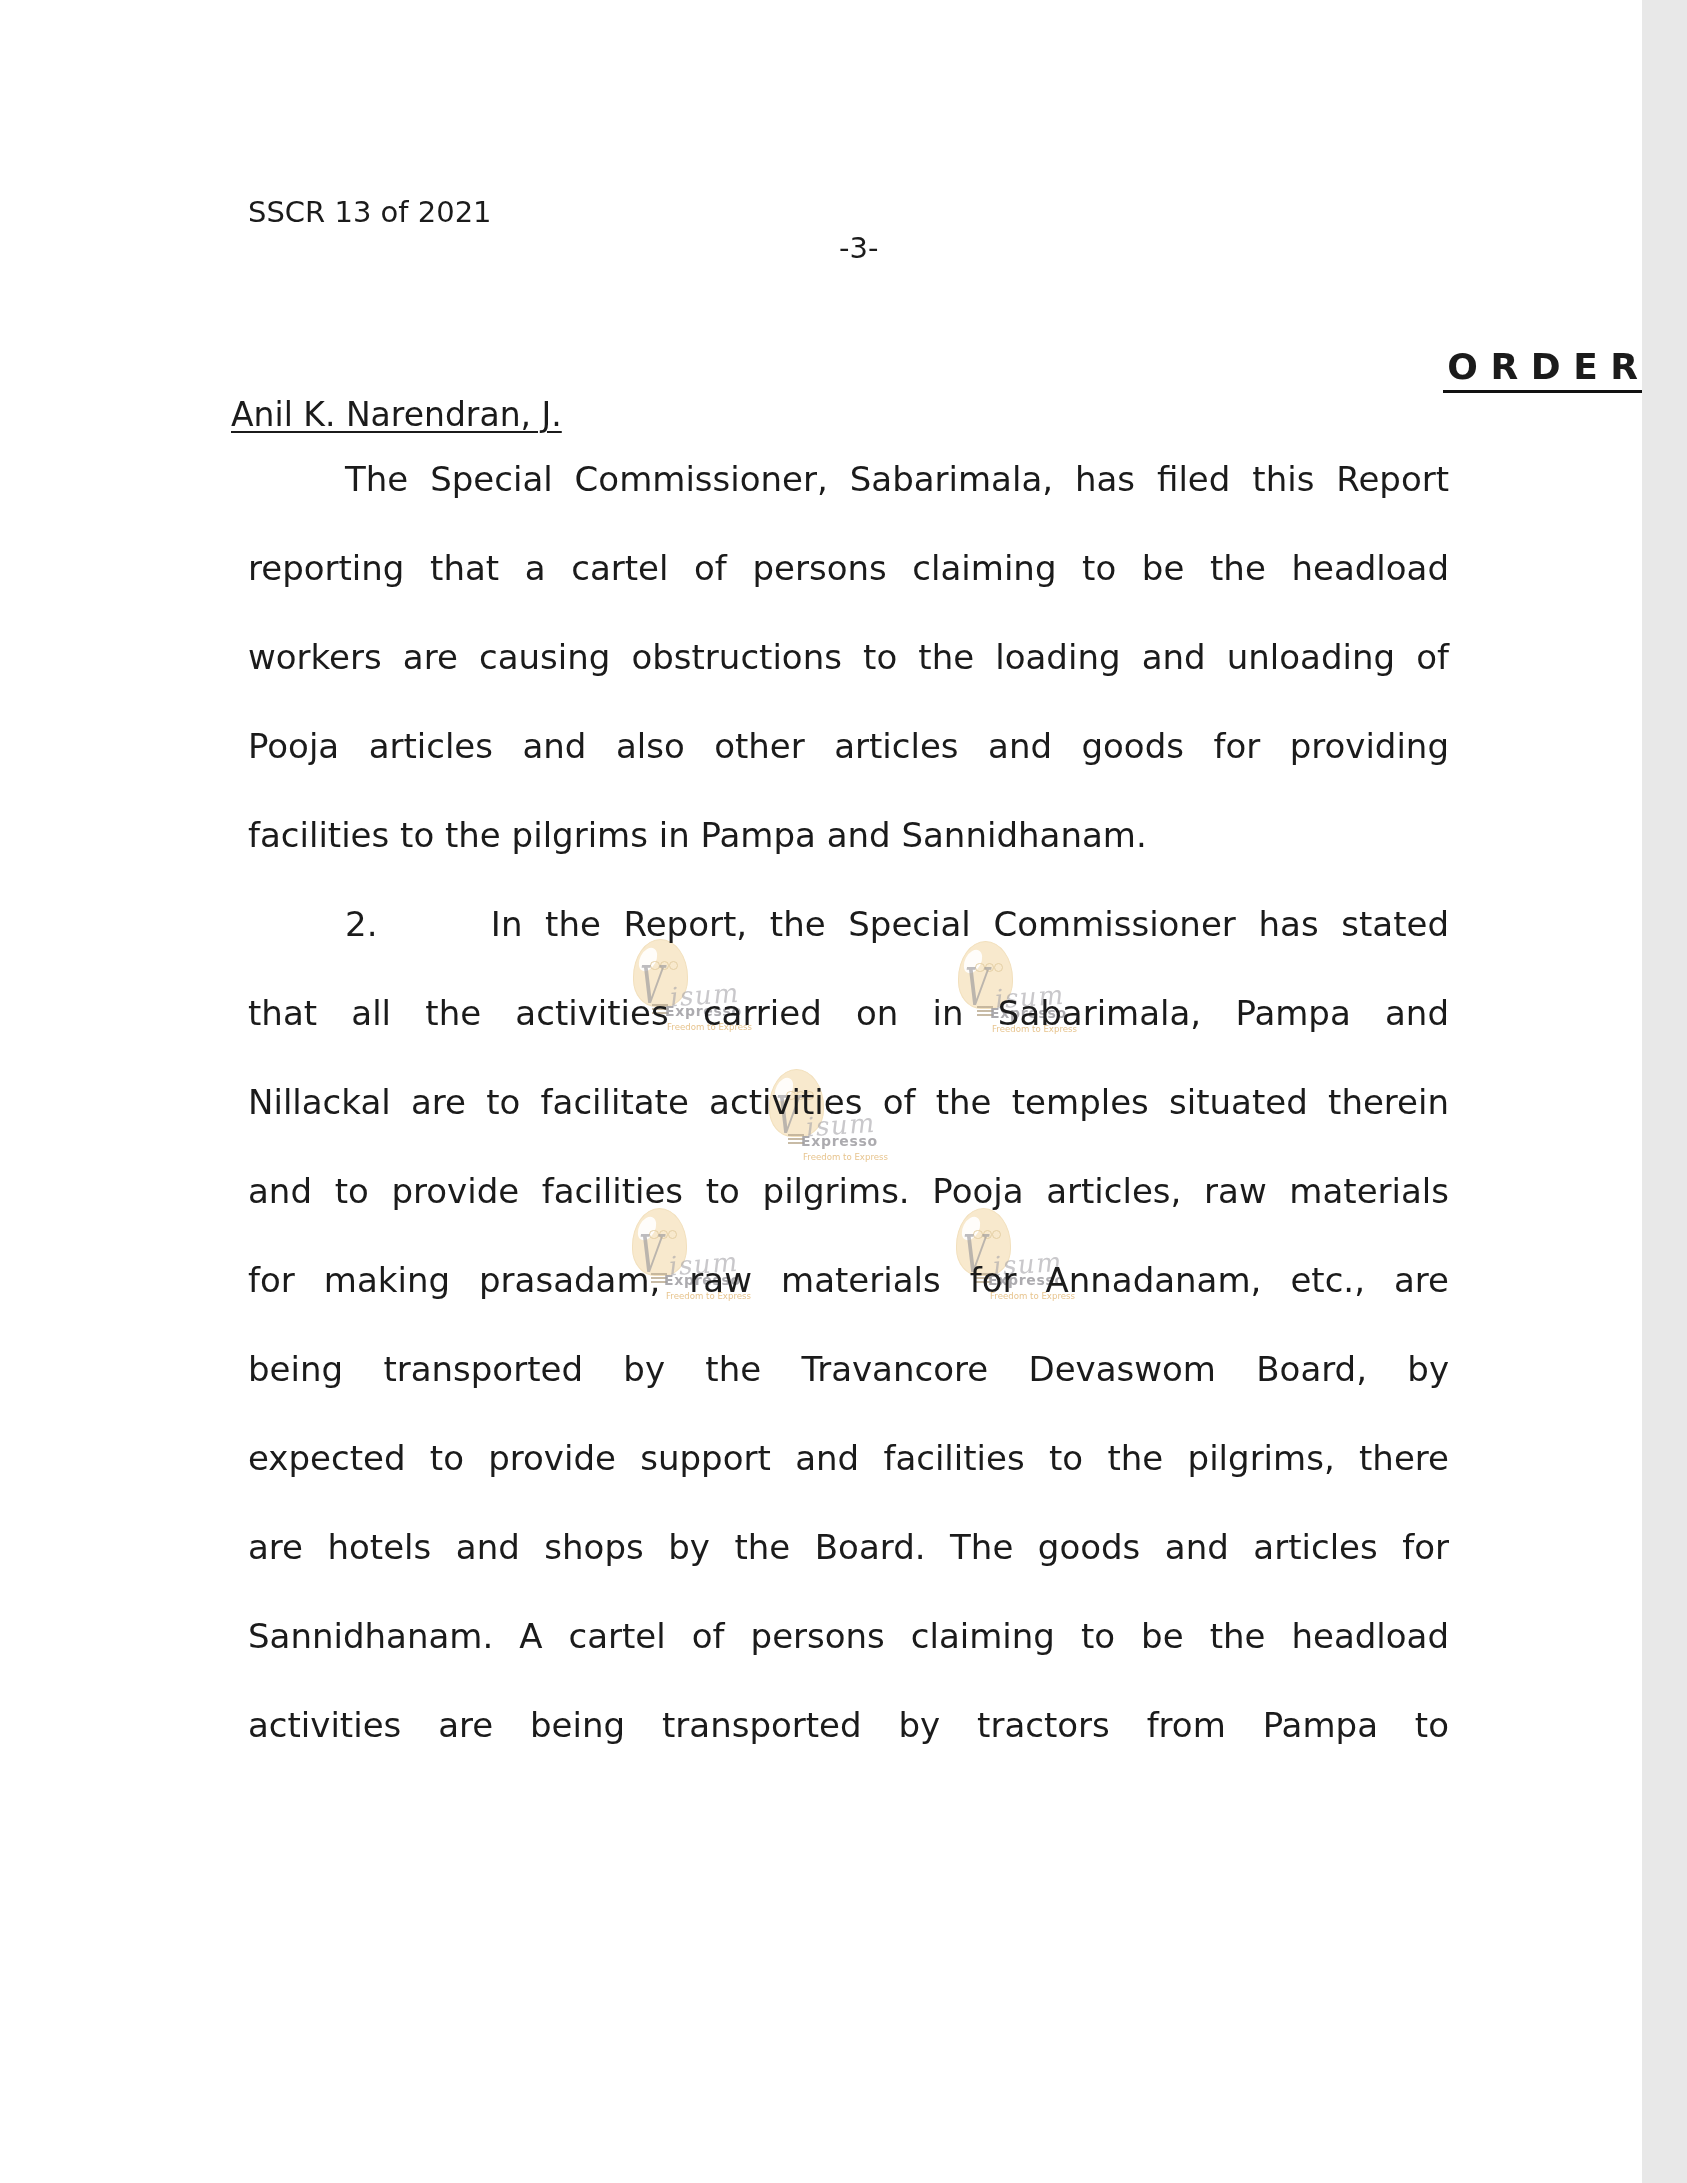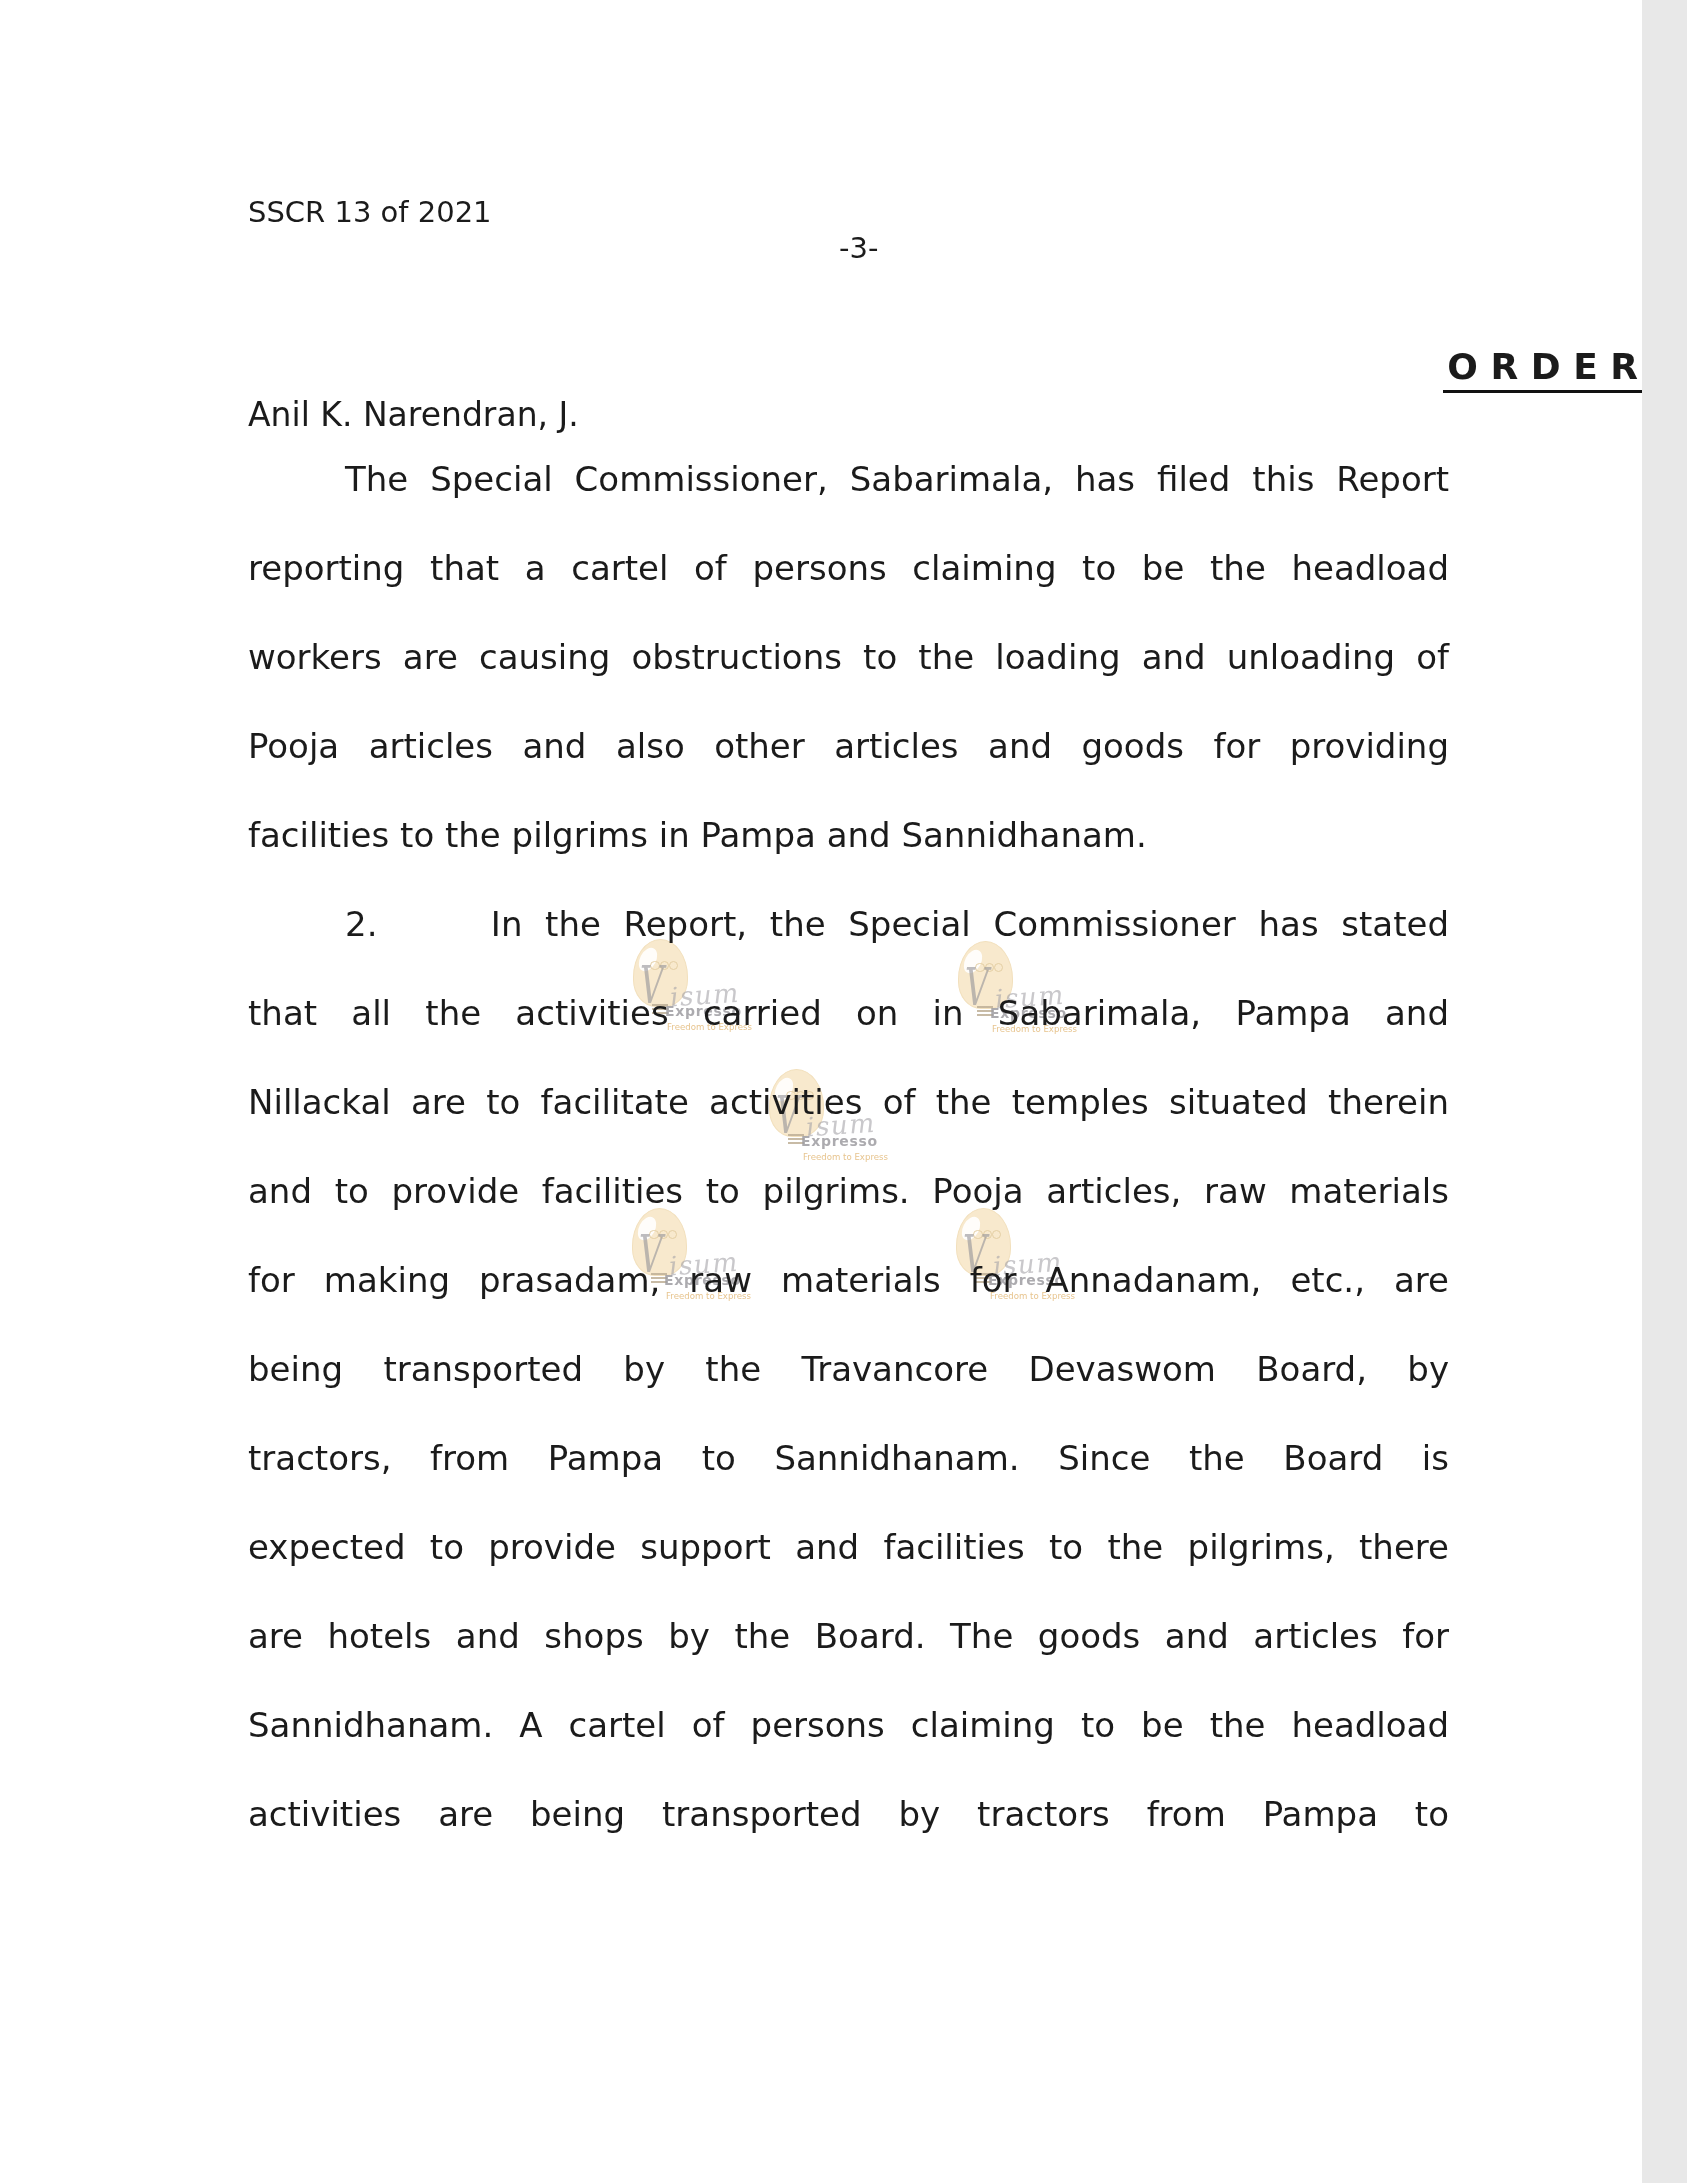--- a/index.html
+++ b/index.html
@@ -33,22 +33,23 @@
   }
   .order-title {
     display: inline-block;
     font-size: 36px; font-weight: bold; line-height: 1;
     border-bottom: 3.3px solid #111;
     padding: 0 4px 4.6px 4px;
     white-space: nowrap;
   }
   .judge-line {
     position: absolute;
-    left: 248px; top: 398px;
+    left: 231px; top: 398px;
     font-size: 33px; line-height: 1;
+    text-decoration: underline;
     text-decoration-thickness: 2px;
     text-underline-offset: 4.6px;
     white-space: nowrap;
   }
 
   
   .body-text {
     position: absolute;
     left: 248px; top: 435px;
     width: 1201px;
@@ -210,21 +211,20 @@
       <div class="line">reporting that a cartel of persons claiming to be the headload</div>
       <div class="line">workers are causing obstructions to the loading and unloading of</div>
       <div class="line">Pooja articles and also other articles and goods for providing</div>
       <div class="line para-end">facilities to the pilgrims in Pampa and Sannidhanam.</div>
       <div class="line" style="text-indent: 97px;">2.&nbsp;&nbsp;&nbsp;&nbsp; In the Report, the Special Commissioner has stated</div>
       <div class="line">that all the activities carried on in Sabarimala, Pampa and</div>
       <div class="line">Nillackal are to facilitate activities of the temples situated therein</div>
       <div class="line">and to provide facilities to pilgrims. Pooja articles, raw materials</div>
       <div class="line">for making prasadam, raw materials for Annadanam, etc., are</div>
       <div class="line">being transported by the Travancore Devaswom Board, by</div>
-      <div class="line">tractors, from Pampa to Sannidhanam. Since the Board is</div>
       <div class="line">expected to provide support and facilities to the pilgrims, there</div>
       <div class="line">are hotels and shops by the Board. The goods and articles for</div>
       <div class="line">Sannidhanam. A cartel of persons claiming to be the headload</div>
       <div class="line">activities are being transported by tractors from Pampa to</div>
     </div>
 
 </div>
 
 
 </body></html>

